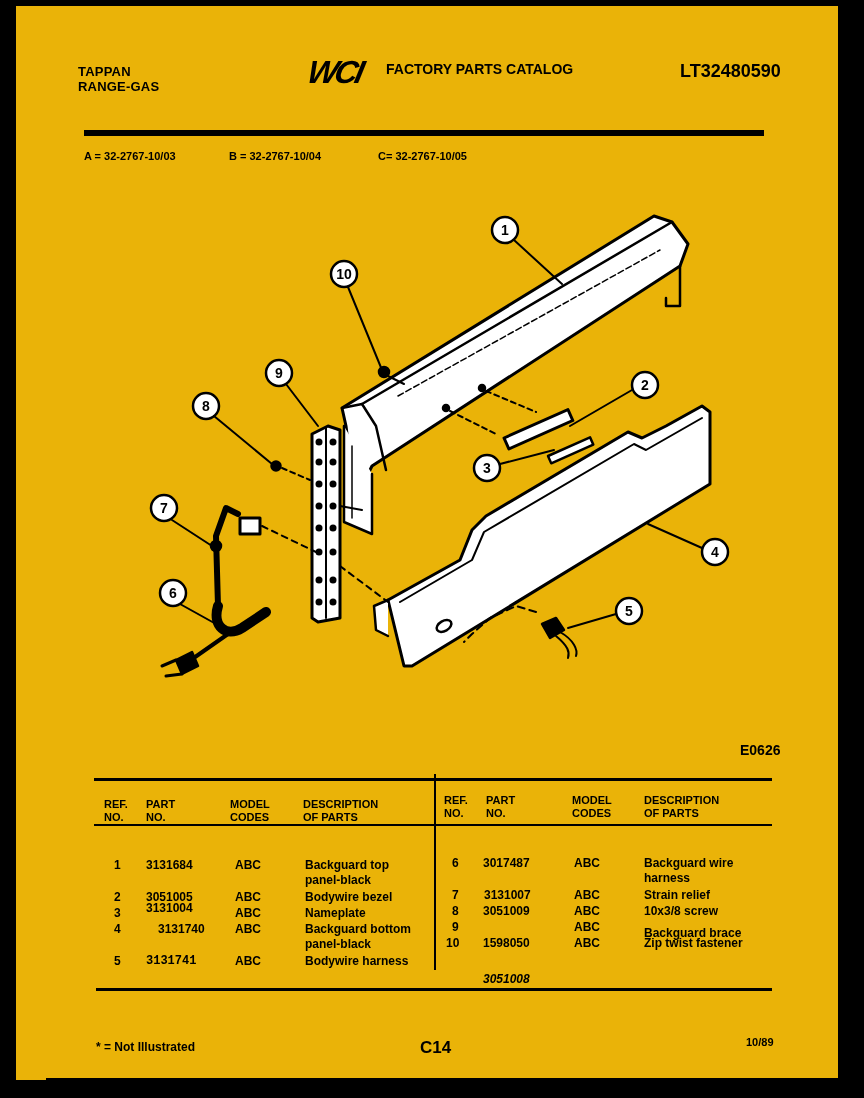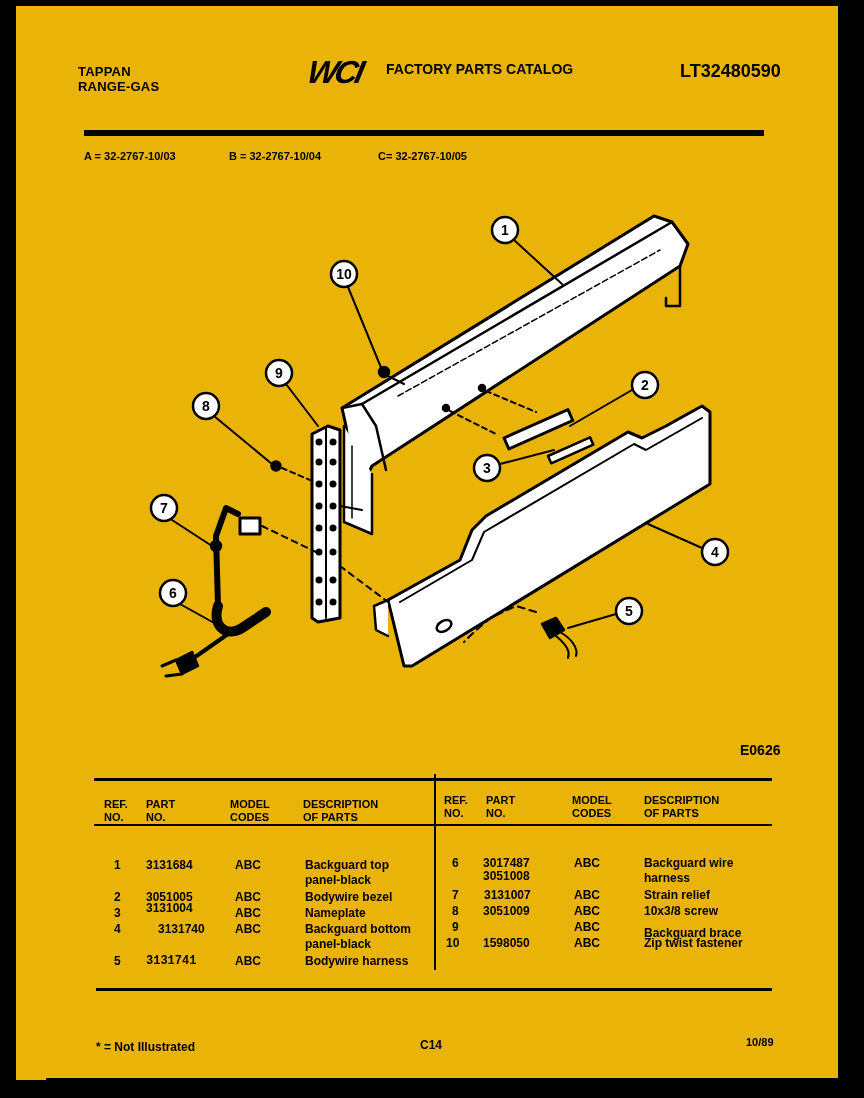--- a/index.html
+++ b/index.html
@@ -19,21 +19,21 @@
   .rule-top { left: 68px; top: 124px; width: 680px; height: 6px; background: #000; }
   .codes { top: 144px; font-size: 11px; font-weight: 700; }
   .diagram { left: 0; top: 160px; width: 822px; height: 600px; }
   .diagram-code { left: 724px; top: 736px; font-size: 14px; font-weight: 700; }
   .tbl-rule { height: 3px; background: #000; }
   .col-sep { left: 418px; top: 768px; width: 2px; height: 196px; background: #000; }
   .th { font-size: 11px; font-weight: 700; line-height: 13px; }
   .td { font-size: 12px; font-weight: 700; line-height: 15px; }
   .desc { width: 130px; }
   .foot-note { left: 80px; top: 1034px; font-size: 12px; font-weight: 700; }
-  .page-no { left: 404px; top: 1032px; font-size: 12px; font-weight: 700; }
+  .page-no { left: 404px; top: 1032px; font-size: 17px; font-weight: 700; }
   .date { left: 730px; top: 1030px; font-size: 11px; font-weight: 700; }
   .bottom-rule { left: 30px; top: 1072px; width: 792px; height: 4px; background: #000; }
 </style>
 </head>
 <body>
 
 <div class="page">
 
   <div class="abs hdr-brand">
     <div>TAPPAN</div>
@@ -255,21 +255,21 @@
     <div class="abs td desc" style="left:628px; top:882px;">Strain relief</div>
   </div>
   <div>
     <div class="abs td" style="left:436px; top:898px;">8</div>
     <div class="abs td" style="left:467px; top:898px;">3051009</div>
     <div class="abs td" style="left:558px; top:898px;">ABC</div>
     <div class="abs td desc" style="left:628px; top:898px;">10x3/8 screw</div>
   </div>
   <div>
     <div class="abs td" style="left:436px; top:914px;">9</div>
-    <div class="abs td" style="left:467px; top:863px;">3051008</div>
+    <div class="abs td" style="left:467px; top:966px;font-style:italic;">3051008</div>
     <div class="abs td" style="left:558px; top:914px;">ABC</div>
     <div class="abs td desc" style="left:628px; top:920px;">Backguard brace</div>
   </div>
   <div>
     <div class="abs td" style="left:430px; top:930px;">10</div>
     <div class="abs td" style="left:467px; top:930px;">1598050</div>
     <div class="abs td" style="left:558px; top:930px;">ABC</div>
     <div class="abs td desc" style="left:628px; top:930px;">Zip twist fastener</div>
   </div>
 

